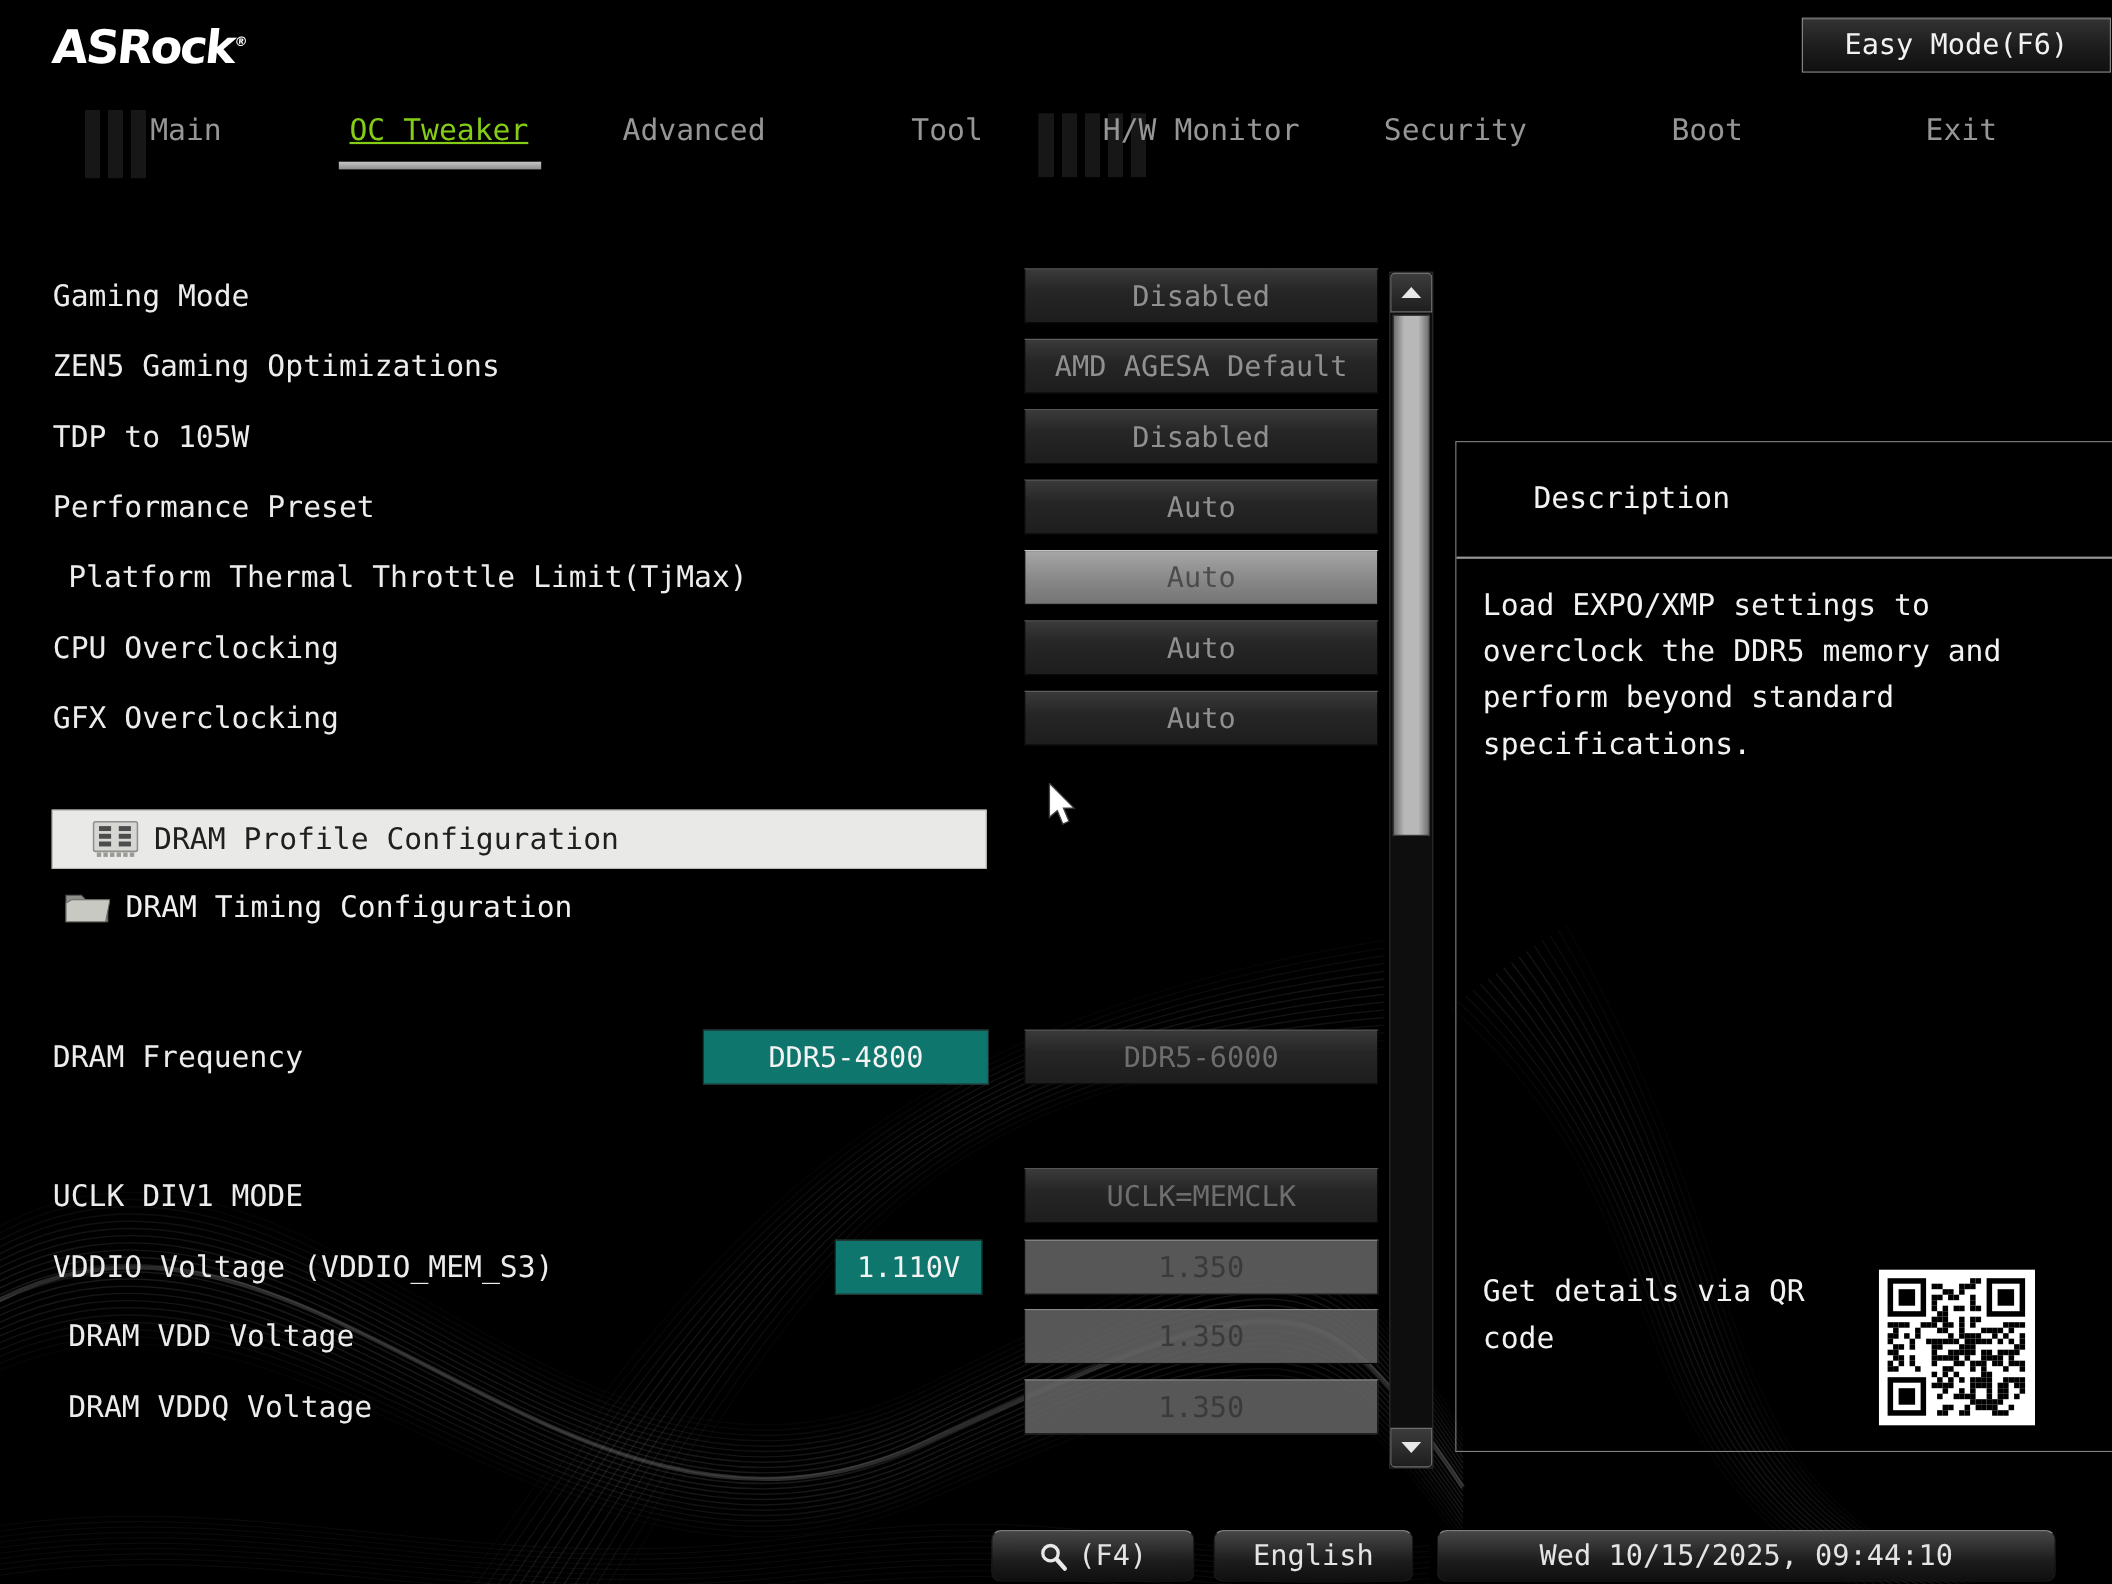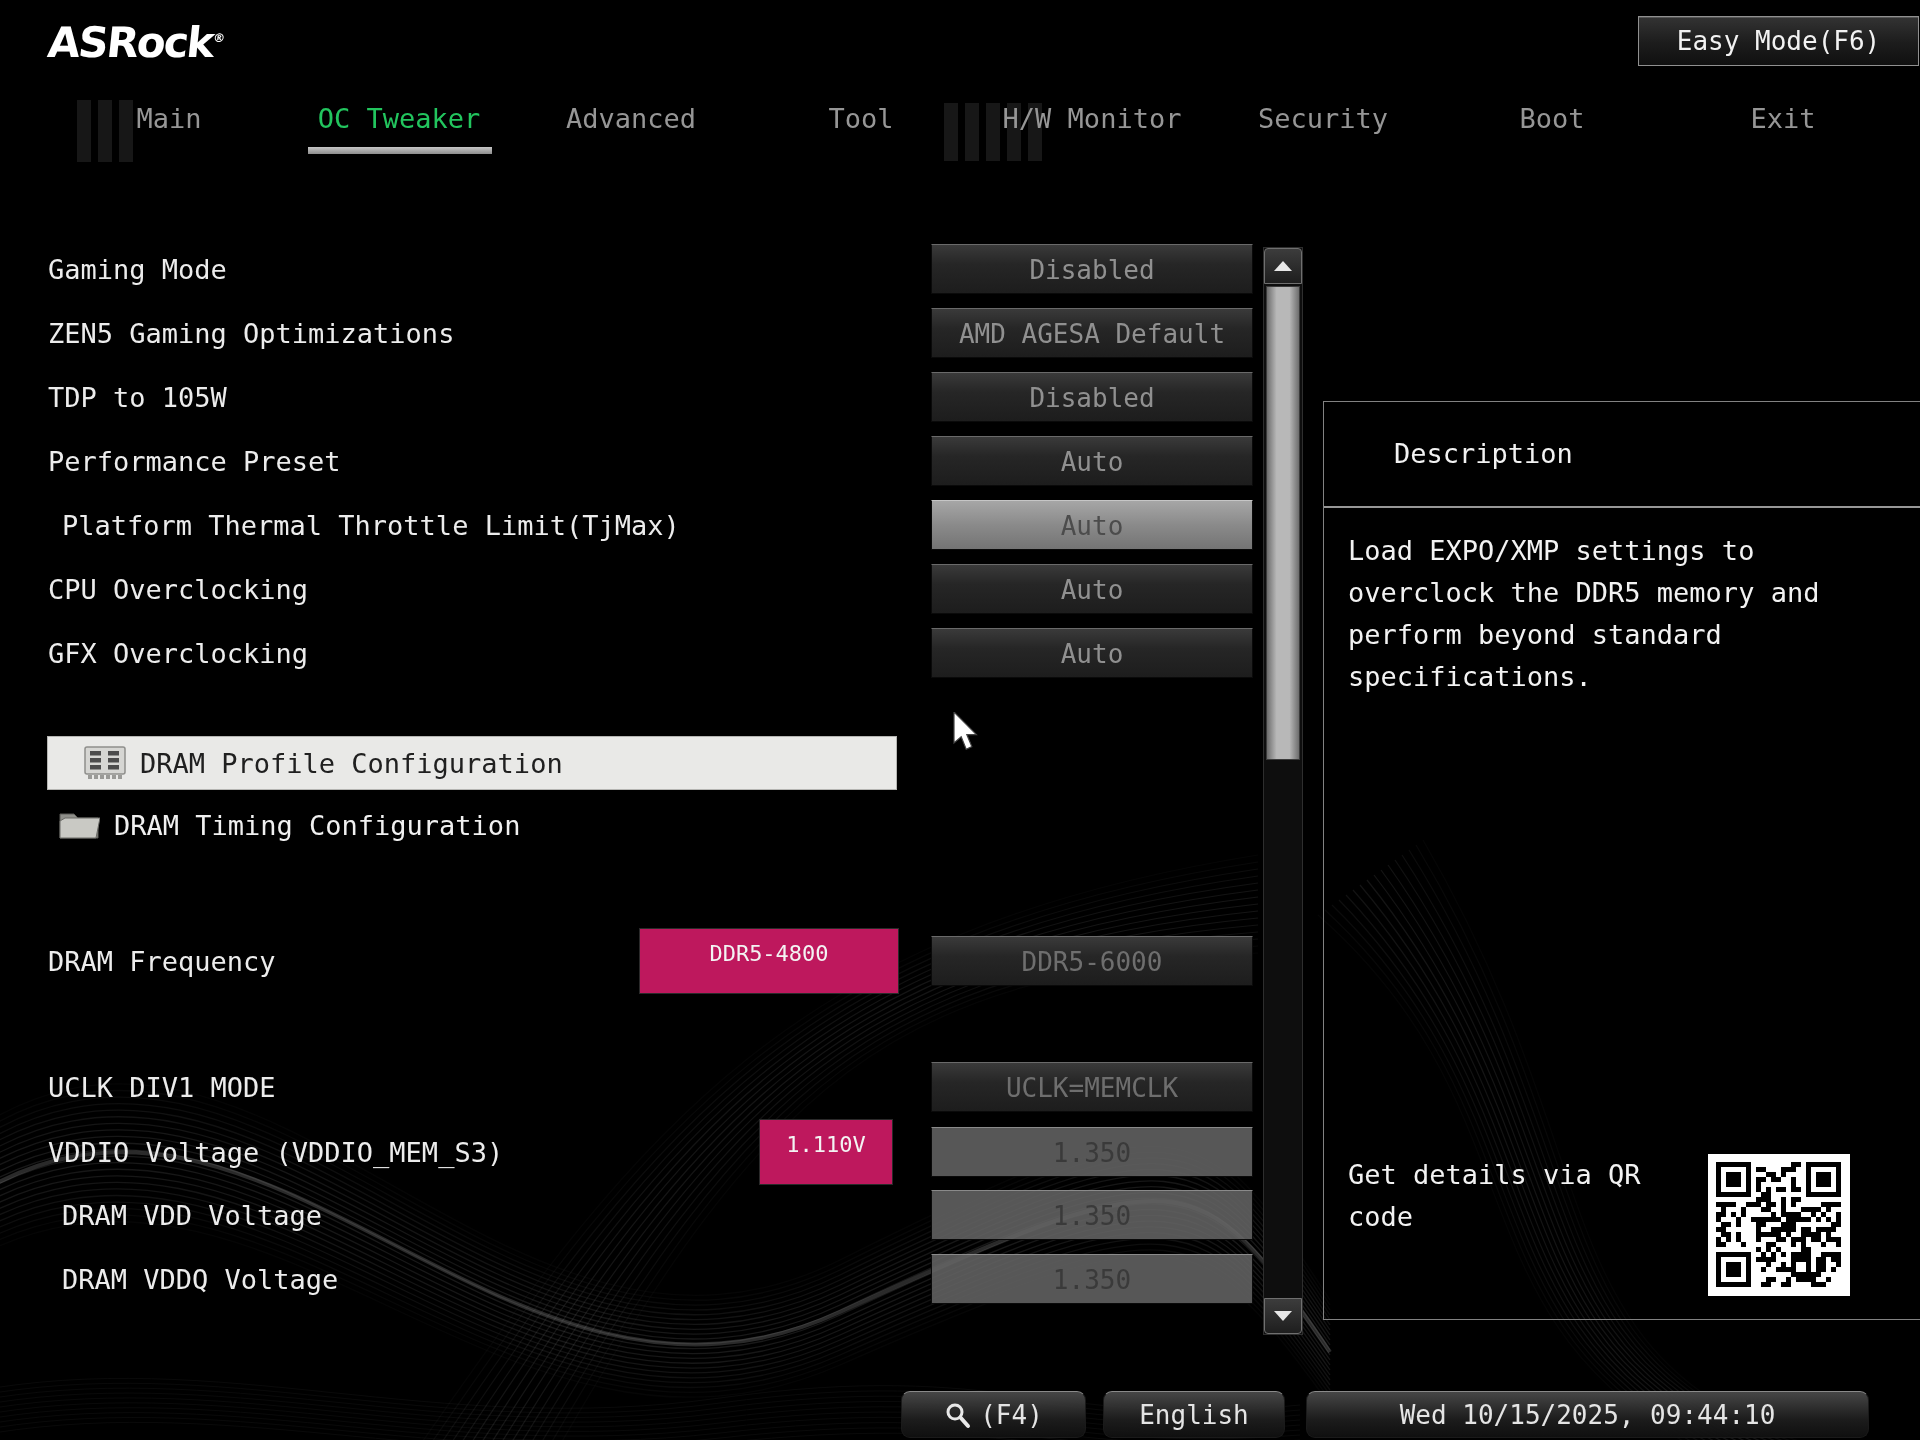--- a/index.html
+++ b/index.html
@@ -11,39 +11,39 @@
   .logo{left:48px;top:18px;font-family:"DejaVu Sans",sans-serif;font-weight:800;
         font-size:42px;color:#fff;letter-spacing:-2px;transform:skewX(-6deg);z-index:3;}
   .logo sup{font-size:12px;letter-spacing:0;}
   .easy-btn{left:1638px;top:16px;width:279px;height:48px;line-height:48px;text-align:center;
         font-size:26px;color:#f2f2f2;background:linear-gradient(180deg,#333 0%,#1c1c1c 55%,#101010 100%);
         border:1px solid #909090;box-shadow:inset 0 1px 0 #555;z-index:3;}
 
   
   .tab{top:100px;height:38px;line-height:38px;font-size:27px;color:#969696;
        transform:translateX(-50%);white-space:nowrap;z-index:3;}
-  .tab.active{color:#22c55e;}
+  .tab.active{color:#84cc16;text-decoration:underline;}
   .tab-underline{left:308px;top:147px;width:184px;height:7px;
        background:linear-gradient(180deg,#c6c6c6,#8d8d8d);z-index:3;}
   .ghost-bars{background:repeating-linear-gradient(90deg,#171717 0 14px,transparent 14px 21px);z-index:1;}
 
   
   .row{left:0;width:1260px;height:52px;display:flex;align-items:center;z-index:2;}
   .row .label{margin-left:48px;font-size:27px;color:#ececec;white-space:nowrap;}
   .row.indent .label{margin-left:62px;}
   .valbtn{position:absolute;left:931px;width:322px;height:50px;line-height:50px;text-align:center;
        font-size:26px;color:#909090;
        background:linear-gradient(180deg,#3a3a3a 0%,#262626 40%,#1d1d1d 100%);
        border:1px solid #0a0a0a;border-top-color:#6a6a6a;box-sizing:border-box;}
   .valbtn.dim{color:#6e6e6e;}
   .valbtn.focused{background:linear-gradient(180deg,#a6a6a6 0%,#8a8a8a 50%,#747474 100%);
        color:#4c4c4c;border-top-color:#c6c6c6;}
   .valbtn.disabled{background:rgba(102,102,102,0.85);color:#3a3a3a;border-top-color:#8a8a8a;}
-  .curbox{position:absolute;height:66px;line-height:50px;text-align:center;font-size:22px;
-       color:#f3f3f3;background:#be185d;border:1px solid #2a2a2a;box-sizing:border-box;}
+  .curbox{position:absolute;height:50px;line-height:50px;text-align:center;font-size:26px;
+       color:#f3f3f3;background:#0f766e;border:1px solid #2a2a2a;box-sizing:border-box;}
 
   
   .submenu{left:0;width:1260px;height:52px;display:flex;align-items:center;z-index:2;}
   .submenu .icon{margin-left:58px;width:42px;display:flex;align-items:center;}
   .submenu .label{margin-left:14px;font-size:27px;color:#f0f0f0;white-space:nowrap;}
   .submenu.selected{left:47px;width:850px;background:#e9e9e7;border:1px solid #b5b5b2;box-sizing:border-box;}
   .submenu.selected .icon{margin-left:11px;}
   .submenu.selected .label{color:#202020;}
 
   

